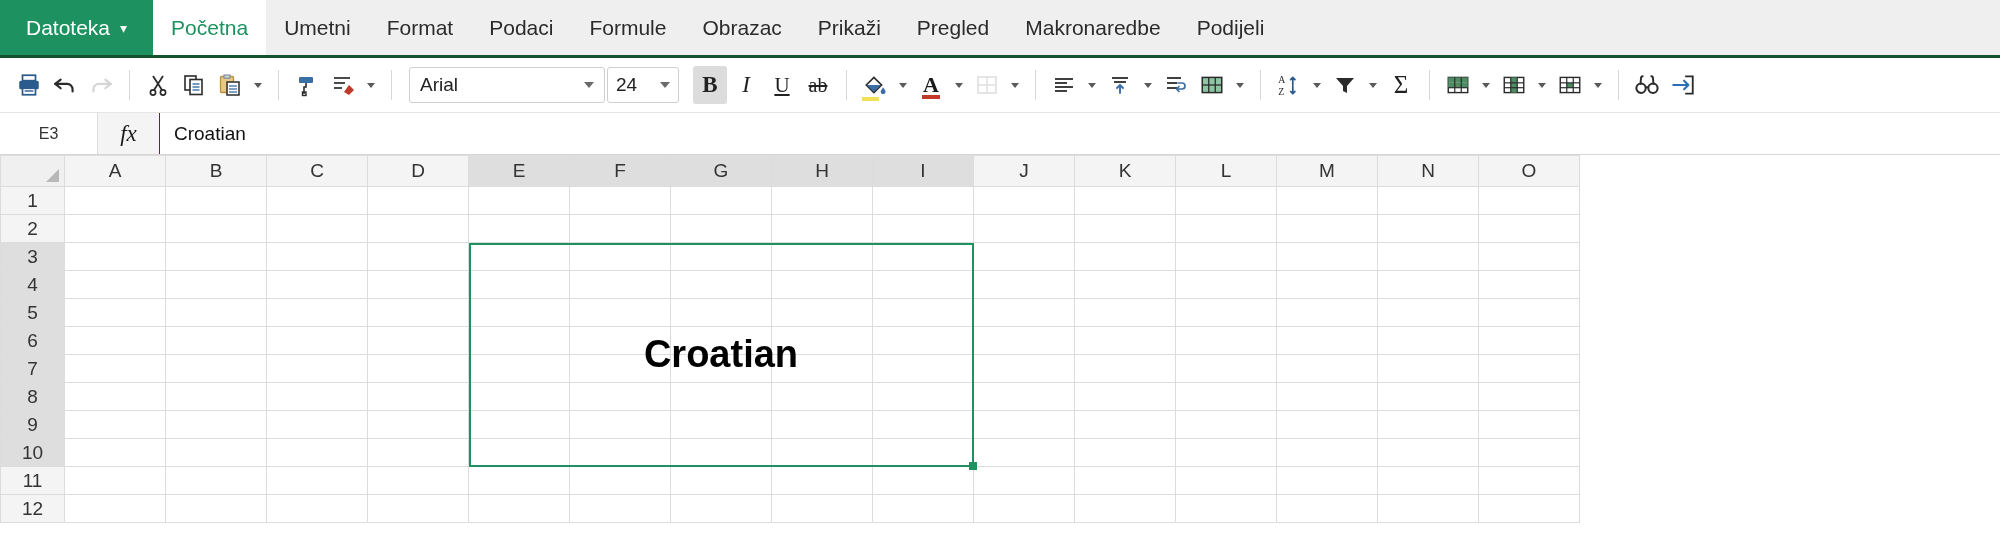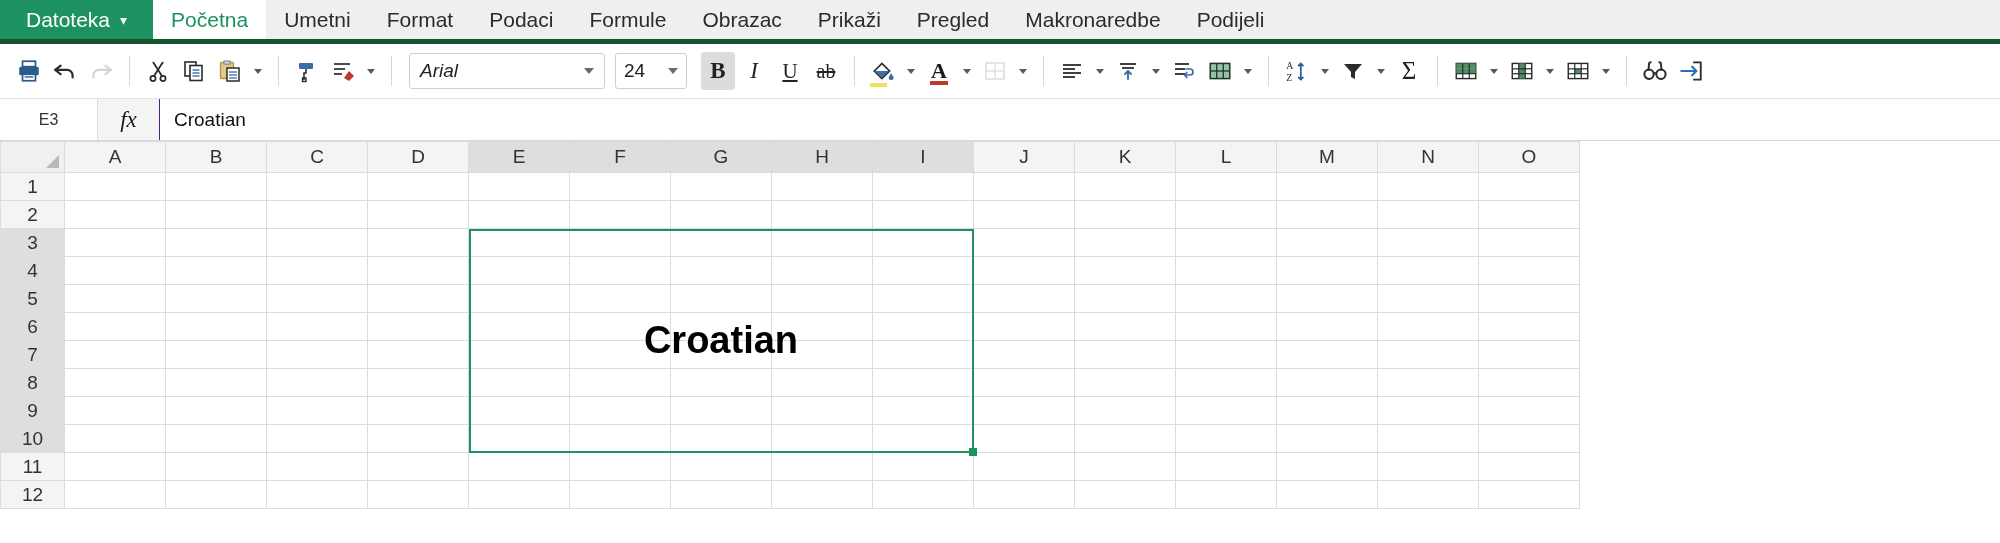--- a/index.html
+++ b/index.html
@@ -6,23 +6,23 @@
   html, body {
     width: 2000px; height: 543px;
     font-family: "Liberation Sans", sans-serif;
     background: #ffffff;
     overflow: hidden;
   }
 
   
   .tabbar {
     display: flex; align-items: stretch;
-    height: 44px;
+    height: 58px;
     background: #efefef;
-    border-bottom: 5px solid #14532d;
+    border-bottom: 3px solid #14532d;
   }
   .file-tab {
     background: #1e9160;
     color: #ffffff;
     display: flex; align-items: center; gap: 10px;
     padding: 0 26px;
     font-size: 21px;
     cursor: pointer;
   }
   .file-tab .caret { font-size: 14px; opacity: .95; }
@@ -78,31 +78,29 @@
   
   .font-select {
     display: flex; align-items: center; justify-content: space-between;
     width: 196px; height: 36px;
     border: 1px solid #cfcfcf; border-radius: 3px;
     padding: 16px 10px;
     font-size: 19px; color: #222;
     background: #fff;
     cursor: pointer;
     margin-left: 6px;
-    font-style: italic;
   }
   .size-select {
     display: flex; align-items: center; justify-content: space-between;
     width: 72px; height: 36px;
     border: 1px solid #cfcfcf; border-radius: 3px;
     padding: 0 8px;
     font-size: 19px; color: #222;
     background: #fff;
     cursor: pointer;
-    margin-left: 8px;
   }
   .sel-caret {
     border-left: 5px solid transparent;
     border-right: 5px solid transparent;
     border-top: 6px solid #6a6a6a;
   }
 
   .glyph-b { font-size: 23px; font-weight: bold; color: #222; font-family: "Liberation Serif", serif; }
   .glyph-i { font-size: 23px; font-style: italic; color: #222; font-family: "Liberation Serif", serif; }
   .glyph-u { font-size: 21px; color: #222; text-decoration: underline; font-family: "Liberation Serif", serif; }

